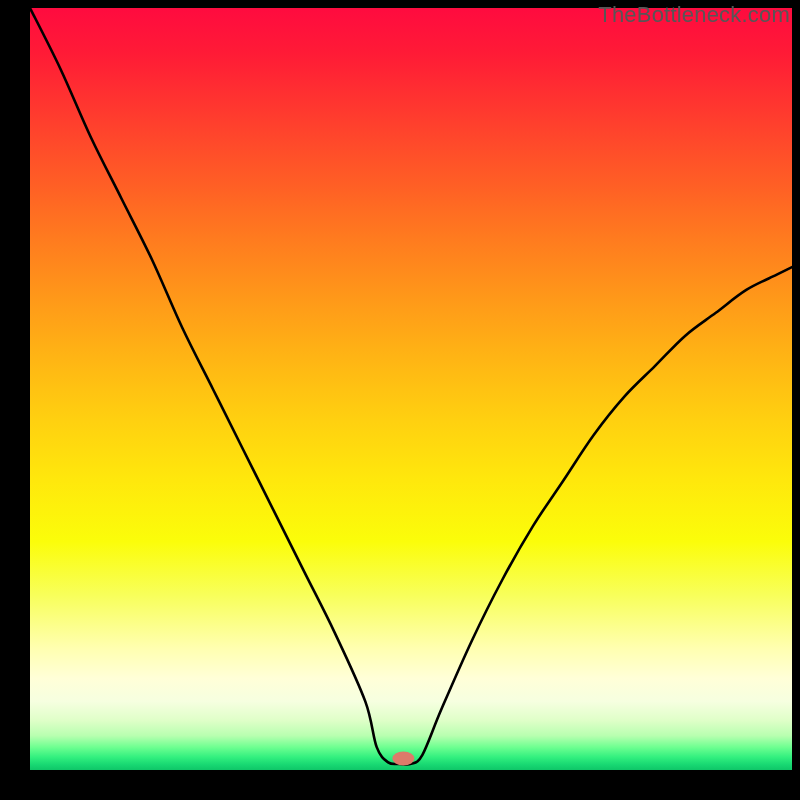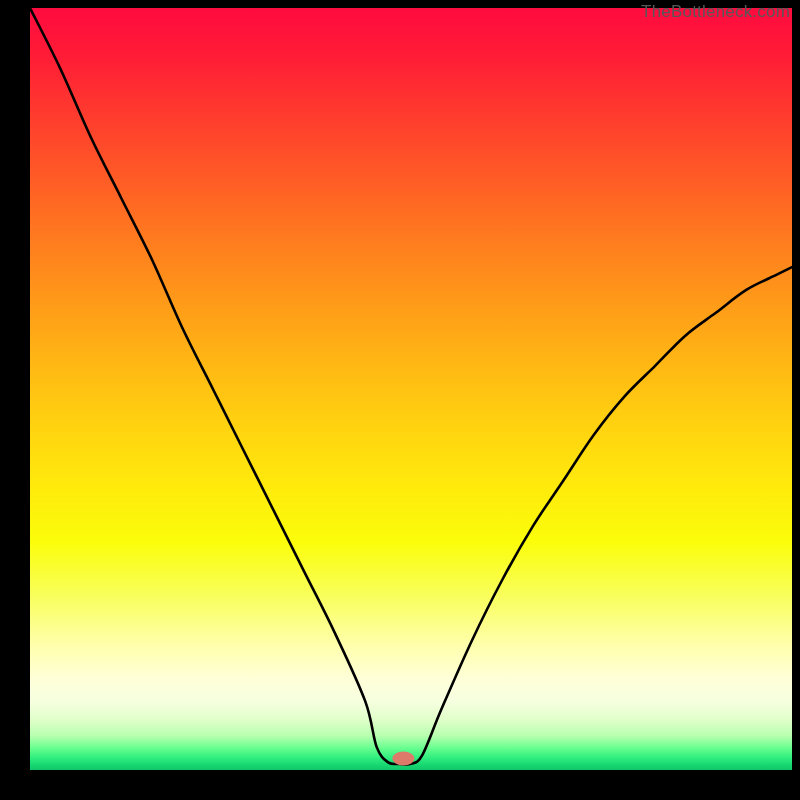--- a/index.html
+++ b/index.html
@@ -52,21 +52,21 @@
     left: 0;
     top: 0;
     width: 100%;
     height: 100%;
   }
   .watermark {
     position: absolute;
     top: 2px;
     right: 10px;
     color: #575757;
-    font-size: 17px;
+    font-size: 22px;
     font-weight: 500;
     letter-spacing: 0.2px;
   }
 </style>
 </head>
 <body>
 
 <div class="frame">
   <div class="plot">
     <svg class="plot-svg" viewBox="0 0 762 762" preserveAspectRatio="none">

